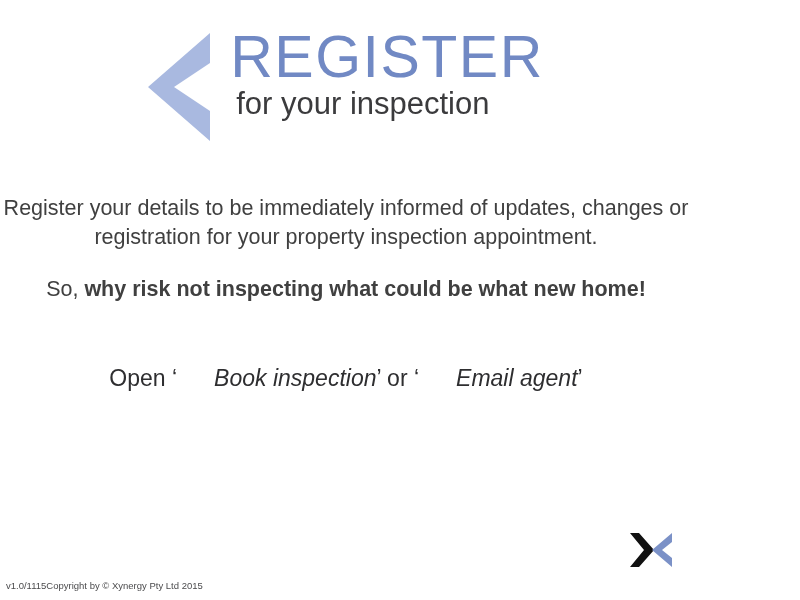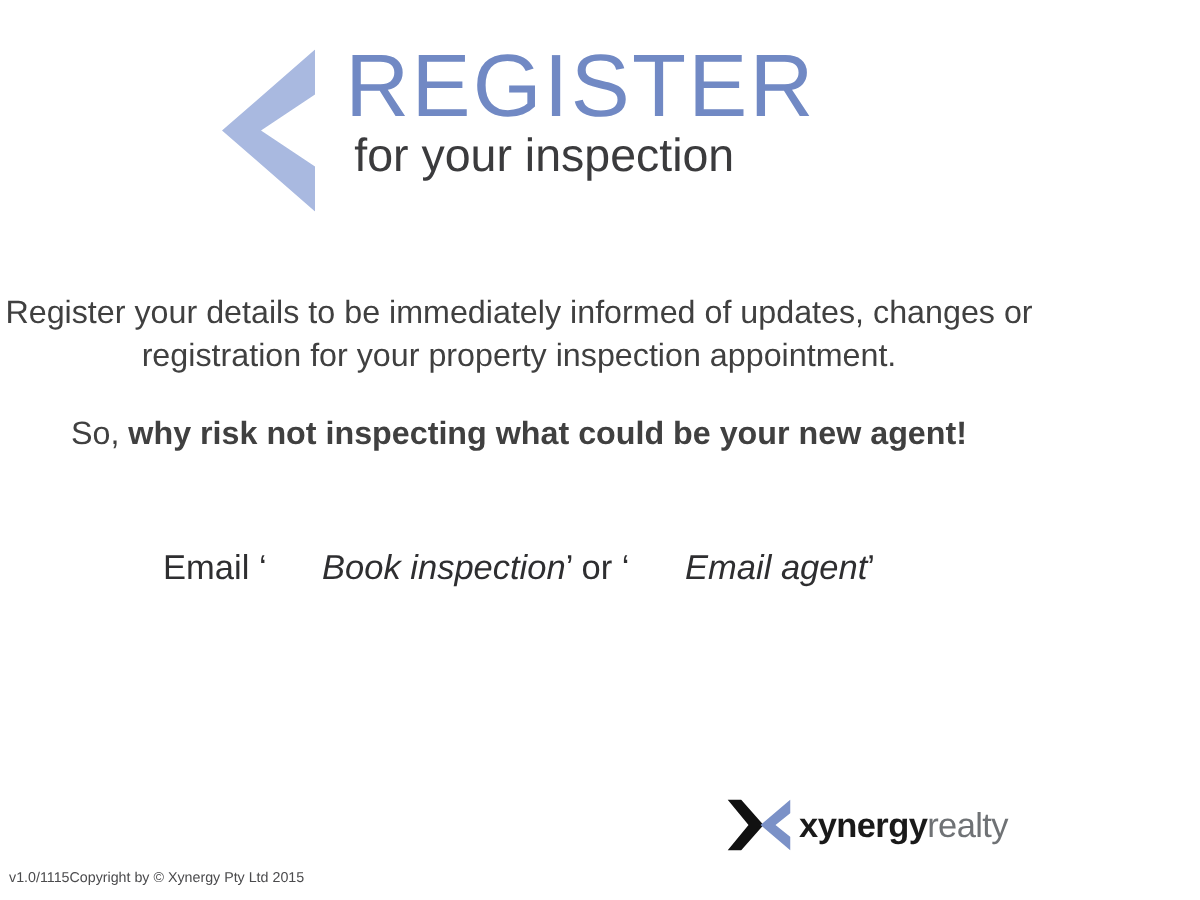--- a/index.html
+++ b/index.html
@@ -201,39 +201,38 @@
         <span class="title-sub">for your inspection</span>
       </span>
     </div>
 
     <div class="body-copy">
       <p class="para">
         <span>Register your details to be immediately informed of updates, changes or</span><br>
         <span>registration for your property inspection appointment.</span>
       </p>
       <p class="para">
-        <span>So, </span><span class="b">why risk not inspecting what could be your new agent!</span>
+        <span>So, </span><span class="b">why risk not inspecting what could be what new home!</span>
       </p>
     </div>
 
     <div class="cta">
       <p class="cta-line">
-        <span>Email ‘</span><span class="i">Book inspection</span><span>’ or ‘</span><span class="i">Email agent</span><span>’</span>
+        <span>Open ‘</span><span class="i">Book inspection</span><span>’ or ‘</span><span class="i">Email agent</span><span>’</span>
       </p>
     </div>
 
     <div class="logo-wrap">
       <span class="logo-mark">
         <svg viewBox="0 0 42 34" width="42" height="34" aria-hidden="true">
           <polygon points="0,0 9,0 24,17 9,34 0,34 14,17" fill="#111111"></polygon>
           <polygon points="24,0 33,0 20,17 33,34 24,34 10,17" fill="#111111" opacity="0"></polygon>
           <polygon points="42,0 42,9 32,17 42,25 42,34 22,17" fill="#7b91c7"></polygon>
         </svg>
       </span>
-      <span class="logo-text"><span class="lt-dark">xynergy</span><span class="lt-light">realty</span></span>
     </div>
 
     <div class="footer-line">
       <span>v1.0/1115</span>
       <span>Copyright by © Xynergy Pty Ltd 2015</span>
     </div>
 
   </div>
 
   <div class="bar-blue-pale-bottom"></div>

